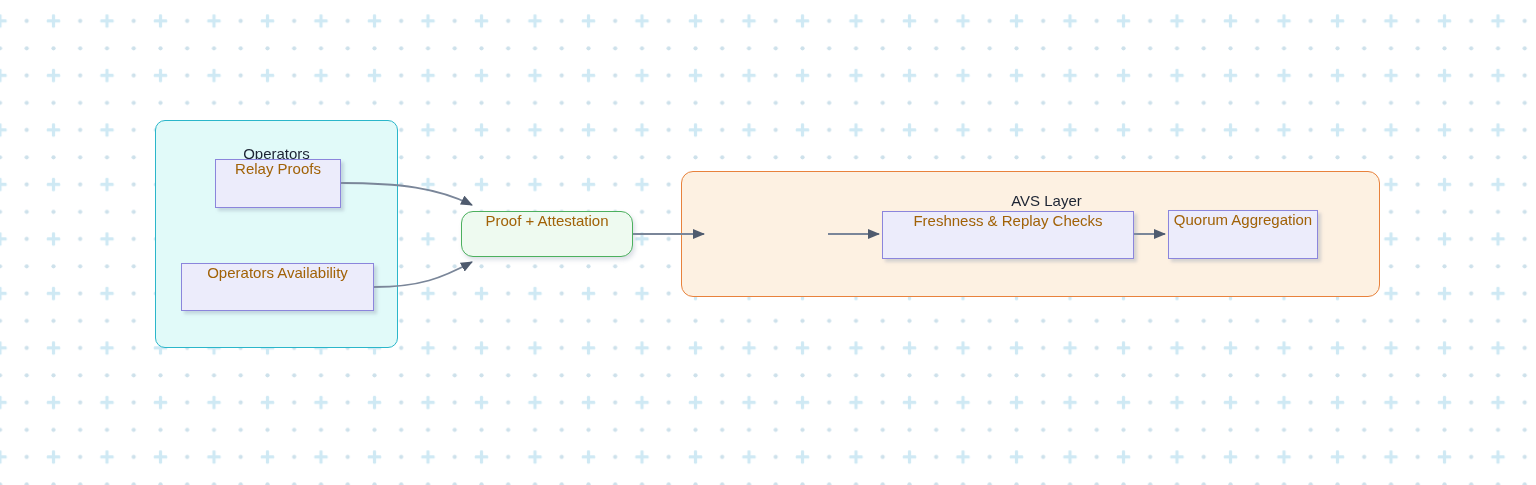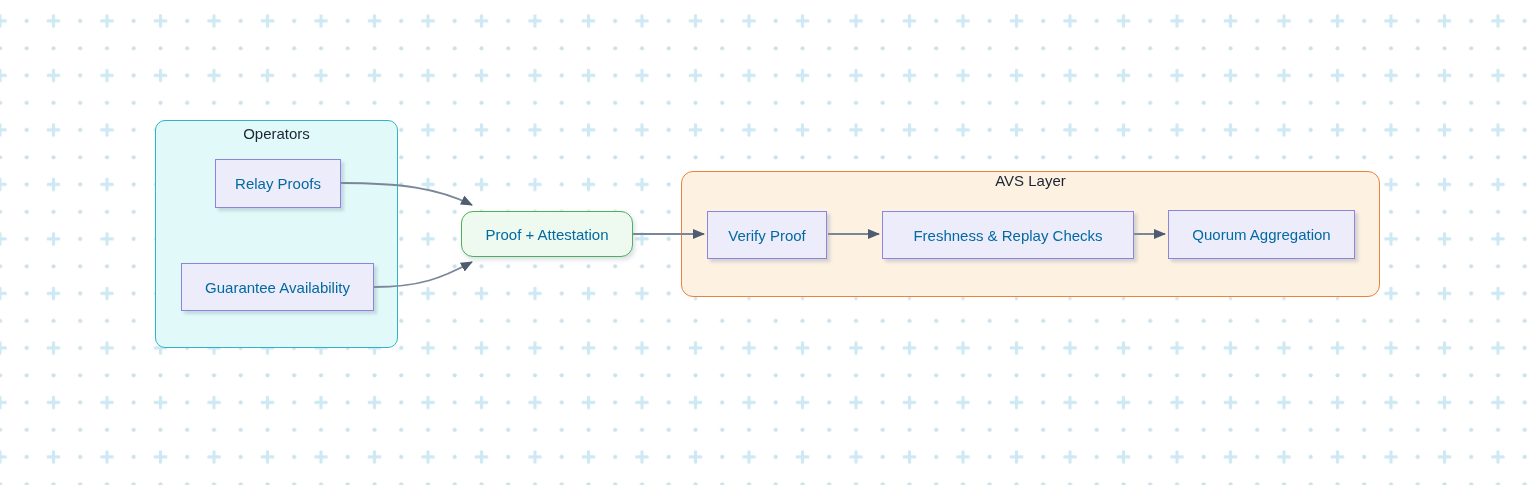--- a/index.html
+++ b/index.html
@@ -32,51 +32,52 @@
     box-sizing: border-box;
     border-radius: 12px;
   }
   .cluster-title {
     position: absolute;
     width: 100%;
     text-align: center;
     font-size: 15px;
     font-weight: 500;
     color: #1c2433;
+    margin-top: 20px;
   }
   #cluster-operators {
     left: 155px; top: 120px; width: 243px; height: 228px;
     background: #e1faf9;
     border: 1.5px solid #2bb6ca;
     border-radius: 10px;
   }
   #cluster-avs {
     left: 681px; top: 171px; width: 699px; height: 126px;
     background: #fdf1e2;
     border: 1.5px solid #e8823c;
   }
 
   .node {
     position: absolute;
     box-sizing: border-box;
     display: flex;
-    align-items: center;
+    align-items: flex-start;
     justify-content: center;
     font-size: 15px;
-    color: #0369a1;
+    color: #a16207;
     background: #ececfb;
     border: 1.2px solid #8b85dc;
     box-shadow: 3px 3px 3px rgba(140, 152, 175, 0.35);
     white-space: nowrap;
   }
   #node-relay-proofs            { left: 215px; top: 159px; width: 126px; height: 49px; }
   #node-guarantee-availability  { left: 181px; top: 263px; width: 193px; height: 48px; }
   #node-verify-proof            { left: 707px; top: 211px; width: 120px; height: 48px; }
   #node-freshness-replay        { left: 882px; top: 211px; width: 252px; height: 48px; }
-  #node-quorum-aggregation      { left: 1168px; top: 210px; width: 187px; height: 49px; }
+  #node-quorum-aggregation      { left: 1168px; top: 210px; width: 150px; height: 49px; }
   #node-proof-attestation {
     left: 454px; top: 211px; width: 172px; height: 46px;
     background: #eefaf0;
     border: 1.5px solid #4cb05e;
     border-radius: 12px;
     box-shadow: 2px 3px 4px rgba(140, 152, 175, 0.3);
     margin-left: 7px;
   }
 </style>
 </head>
@@ -99,21 +100,21 @@
       </pattern>
     </defs>
     <rect x="0" y="0" width="1536" height="485" fill="url(#dotgrid)"></rect>
   </svg>
 
   <div id="cluster-layer" class="layer">
     <div id="cluster-operators" class="cluster">
       <div class="cluster-title" style="top:4px;">Operators</div>
     </div>
     <div id="cluster-avs" class="cluster">
-      <div class="cluster-title" style="top:0;">AVS Layer</div>
+      <div class="cluster-title" style="top:0;padding-left:16px;">AVS Layer</div>
     </div>
   </div>
 
   <svg id="edge-layer" class="layer" width="1536" height="485" xmlns="http://www.w3.org/2000/svg">
     <defs>
       <marker id="arrow" markerUnits="userSpaceOnUse" markerWidth="12" markerHeight="10" refX="11" refY="5" orient="auto">
         <path d="M0,0 L12,5 L0,10 z" fill="#4f5b6e"></path>
       </marker>
     </defs>
     <g fill="none" stroke="#7a8699" stroke-width="1.8">
@@ -124,30 +125,27 @@
       <path d="M1115,234 L1165,234" marker-end="url(#arrow)"></path>
     </g>
   </svg>
 
   <div id="node-layer" class="layer">
     <div id="node-relay-proofs" class="node">
       <span>Relay Proofs</span>
     </div>
 
     <div id="node-guarantee-availability" class="node">
-      <span>Guarantee Availability</span>
+      <span>Operators Availability</span>
     </div>
 
     <div id="node-proof-attestation" class="node">
       <span>Proof + Attestation</span>
     </div>
 
-    <div id="node-verify-proof" class="node">
-      <span>Verify Proof</span>
-    </div>
 
     <div id="node-freshness-replay" class="node">
       <span>Freshness &amp; Replay Checks</span>
     </div>
 
     <div id="node-quorum-aggregation" class="node">
       <span>Quorum Aggregation</span>
     </div>
   </div>
 

